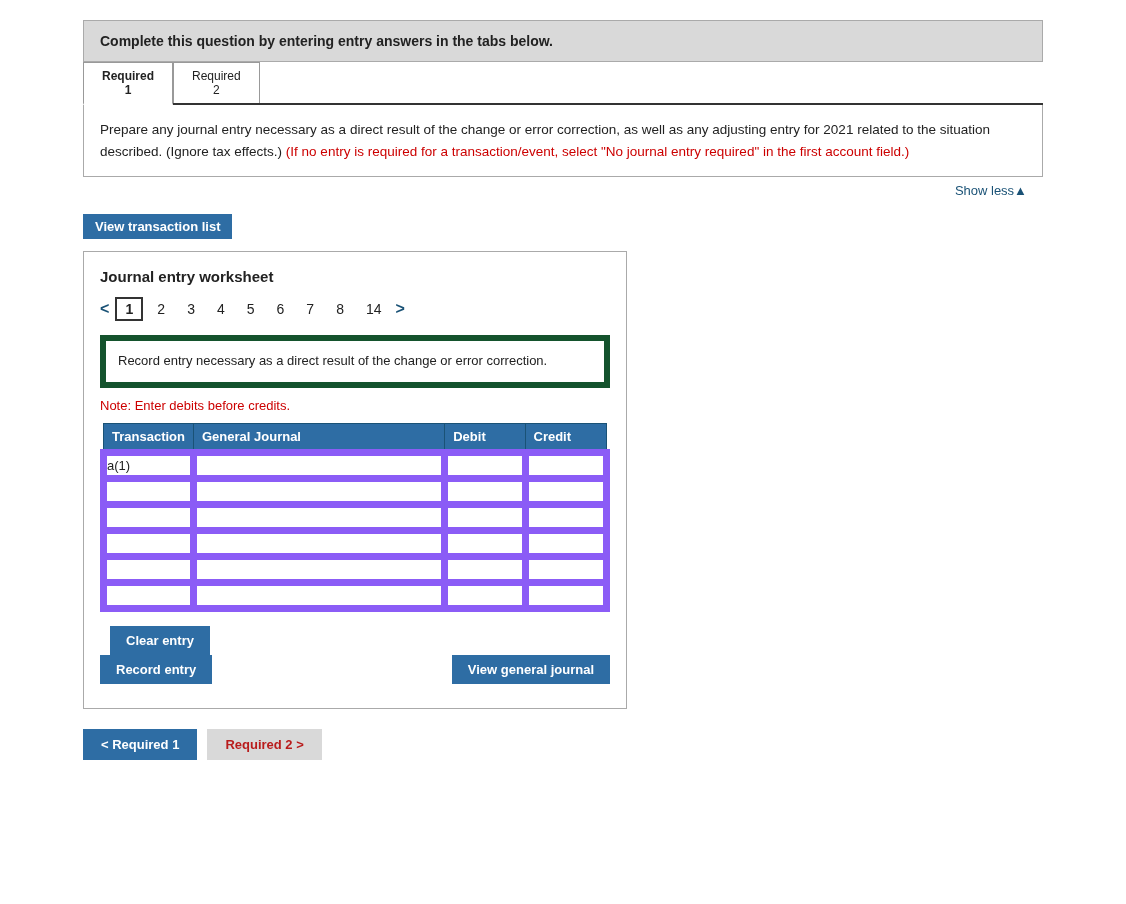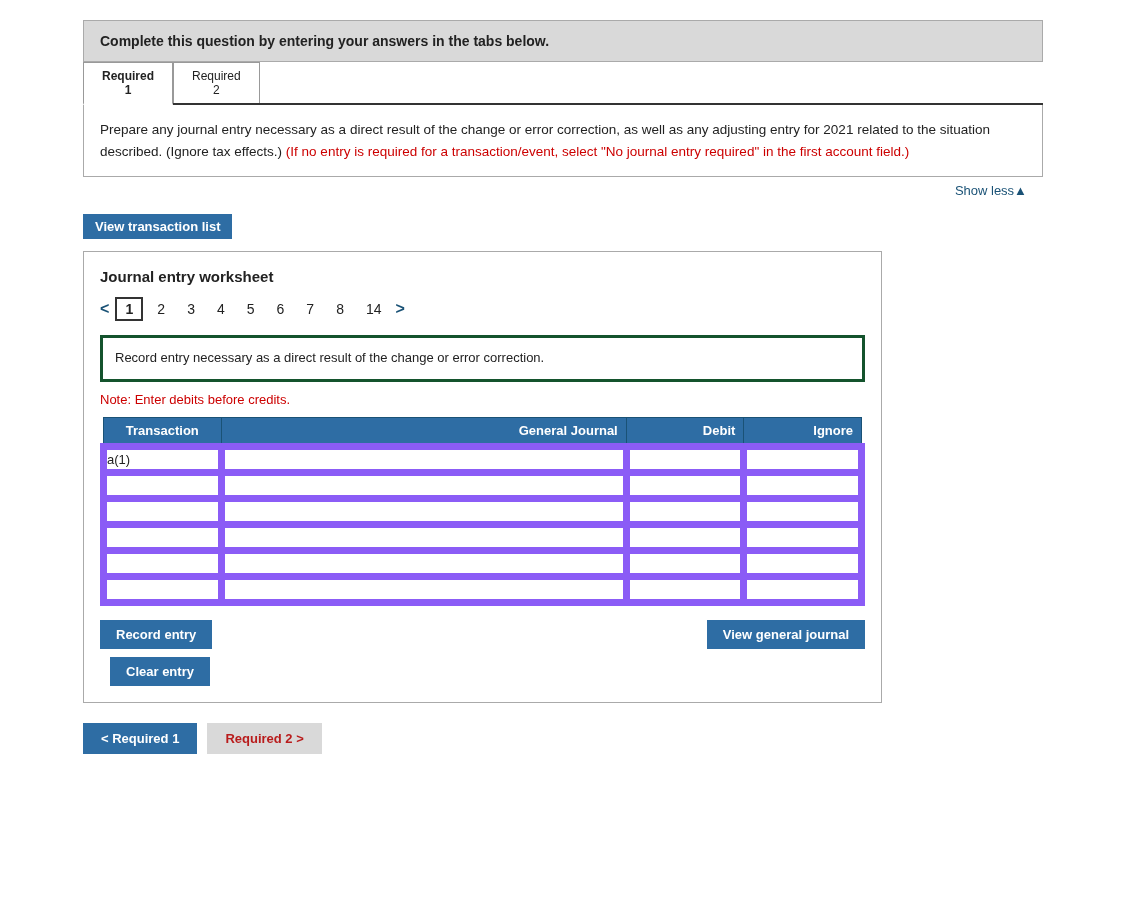--- a/index.html
+++ b/index.html
@@ -86,21 +86,21 @@
       font-size: 13px;
       font-weight: bold;
       cursor: pointer;
       margin: 10px 0 12px 0;
       border: none;
     }
 
     .worksheet-container {
       border: 1px solid #aaa;
       padding: 16px;
-      width: 799px;
+      width: 544px;
     }
 
     .worksheet-title {
       font-weight: bold;
       font-size: 15px;
       margin-bottom: 12px;
     }
 
     .pagination-row {
       display: flex;
@@ -130,21 +130,21 @@
       font-weight: bold;
     }
 
     .page-num-plain {
       padding: 2px 8px;
       font-size: 14px;
       cursor: pointer;
     }
 
     .entry-description {
-      border: 3px solid #14532d;
+      border: 6px solid #14532d;
       padding: 10px 12px;
       font-size: 13px;
       line-height: 1.6;
       margin-bottom: 10px;
       background: #fff;
     }
 
     .note-text {
       color: #cc0000;
       font-size: 13px;
@@ -156,21 +156,21 @@
       border-collapse: collapse;
       margin-bottom: 14px;
       font-size: 13px;
     }
 
     .journal-table th {
       background: #2e6da4;
       color: #fff;
       border: 1px solid #1a5276;
       padding: 5px 8px;
-      text-align: right;
+      text-align: left;
       font-weight: bold;
     }
 
     .journal-table th.left {
       text-align: center;
     }
 
     .journal-table td {
       border: 7px solid #8b5cf6;
       padding: 0;
@@ -265,21 +265,21 @@
     .spacer {
       flex: 1;
     }
   </style>
 </head>
 <body>
 
 <div class="outer-container">
 
   
-  <div class="instruction-banner">Complete this question by entering your answers in the tabs below.</div>
+  <div class="instruction-banner">Complete this question by entering entry answers in the tabs below.</div>
 
   
   <div class="tabs-row">
     <div class="tab active">
       <div class="tab-label-top">Required</div>
       <div class="tab-label-bottom">1</div>
     </div>
     <div class="tab">
       <div class="tab-label-top">Required</div>
       <div class="tab-label-bottom">2</div>
@@ -321,21 +321,21 @@
 or error correction.</div>
 
     <div class="note-text">Note: Enter debits before credits.</div>
 
     <table class="journal-table">
       <thead>
         <tr>
           <th class="left td-transaction">Transaction</th>
           <th class="td-journal">General Journal</th>
           <th class="td-debit">Debit</th>
-          <th class="td-credit">Ignore</th>
+          <th class="td-credit">Credit</th>
         </tr>
       </thead>
       <tbody>
         <tr>
           <td class="td-transaction">a(1)</td>
           <td class="td-journal"><input type="text" style=""></td>
           <td class="td-debit"><input type="text" style=""></td>
           <td class="td-credit"><input type="text" style=""></td>
         </tr>
         <tr>
@@ -364,29 +364,29 @@
         </tr>
         <tr>
           <td class="td-transaction"></td>
           <td class="td-journal"><input type="text" style=""></td>
           <td class="td-debit"><input type="text" style=""></td>
           <td class="td-credit"><input type="text" style=""></td>
         </tr>
       </tbody>
     </table>
 
+    <div style="display:flex; align-items:center;">
+      <div style="width:10px;"></div>
+      <button class="btn-clear">Clear entry</button>
+    </div>
     <div style="display:flex; align-items:center; margin-bottom:8px;">
       <button class="btn-record">Record entry</button>
       <div class="spacer"></div>
       <button class="btn-view-general">View general journal</button>
     </div>
-    <div style="display:flex; align-items:center;">
-      <div style="width:10px;"></div>
-      <button class="btn-clear">Clear entry</button>
-    </div>
 
   </div>
 
   
   <div class="bottom-nav-row">
     <button class="btn-required-nav">&lt; Required 1</button>
     <button class="btn-required-nav inactive">Required 2 &gt;</button>
   </div>
 
 </div>

